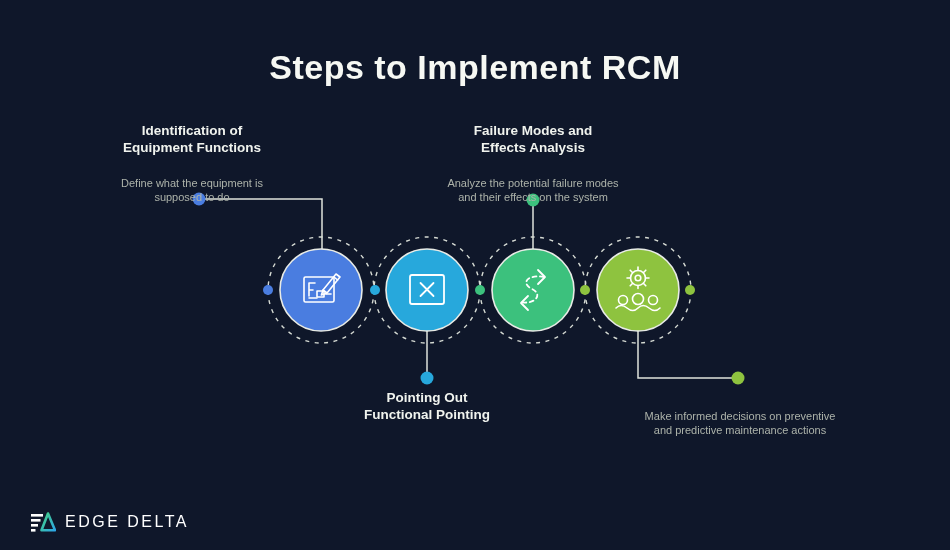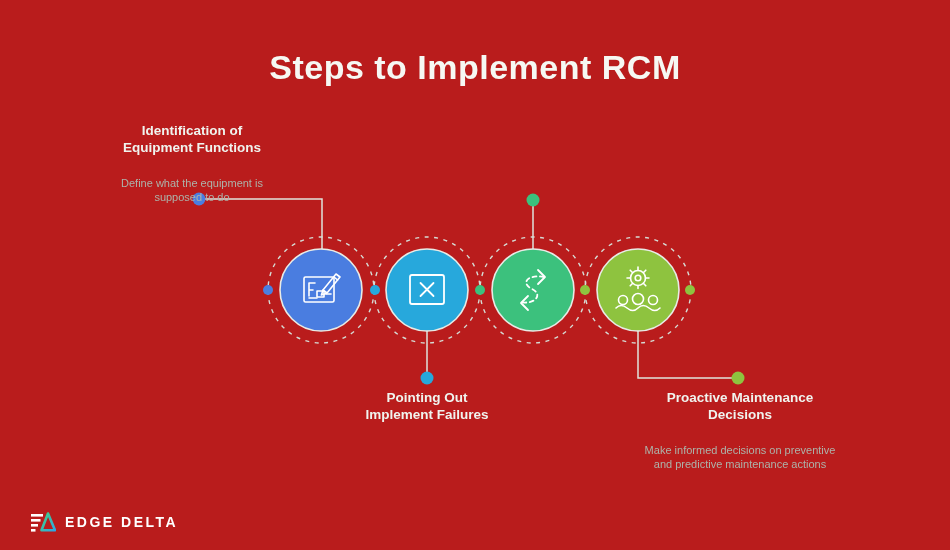--- a/index.html
+++ b/index.html
@@ -3,21 +3,21 @@
 <meta charset="utf-8">
 <style>
   html,body{margin:0;padding:0;}
   body{
     font-family:"Liberation Sans", sans-serif;
     background:#0d110c;
   }
   .canvas{
     position:relative;
     width:950px;height:550px;
-    background:#b91c1c;
+    background:#0f172a;
     overflow:hidden;
   }
   .page-title{
     position:absolute;
     left:0;top:48px;width:950px;
     margin:0;
     text-align:center;
     font-size:34px;
     font-weight:700;
     letter-spacing:.5px;
@@ -48,22 +48,22 @@
   .label-step3{left:373px;top:122px;width:320px;}
   .label-step2{left:267px;top:389px;width:320px;}
   .label-step4{left:570px;top:389px;width:340px;}
   .brand{
     position:absolute;
     left:30px;top:509px;
     display:flex;align-items:center;gap:9px;
   }
   .brand-name{
     color:#ffffff;
-    font-size:14px;
-    font-weight:700;
+    font-size:16px;
+    font-weight:400;
     letter-spacing:2.5px;
   }
 </style>
 </head>
 <body>
 
 <div class="canvas">
 
   <h1 class="page-title">Steps to Implement RCM</h1>
 
@@ -137,29 +137,33 @@
     </g>
   </svg>
 
   <div class="label label-step1">
     <div class="label-title">Identification of
 Equipment Functions</div>
     <div class="label-desc">Define what the equipment is
 supposed to do</div>
   </div>
 
+  <div class="label label-step3">
+    <div class="label-title">Failure Modes and
+Effects Analysis</div>
+    <div class="label-desc">Analyze the potential failure modes
+and their effects on the system</div>
+  </div>
 
   <div class="label label-step2">
     <div class="label-title">Pointing Out
-Implement Failures</div>
+Functional Pointing</div>
   </div>
 
   <div class="label label-step4">
-    <div class="label-title">Proactive Maintenance
-Decisions</div>
     <div class="label-desc">Make informed decisions on preventive
 and predictive maintenance actions</div>
   </div>
 
   <div class="brand">
     <svg width="26" height="26" viewBox="0 0 26 26" aria-hidden="true">
       <defs>
         <linearGradient id="ed-grad" x1="0" y1="0" x2="1" y2="1">
           <stop offset="0" stop-color="#43d17f"></stop>
           <stop offset="1" stop-color="#2da7e6"></stop>

